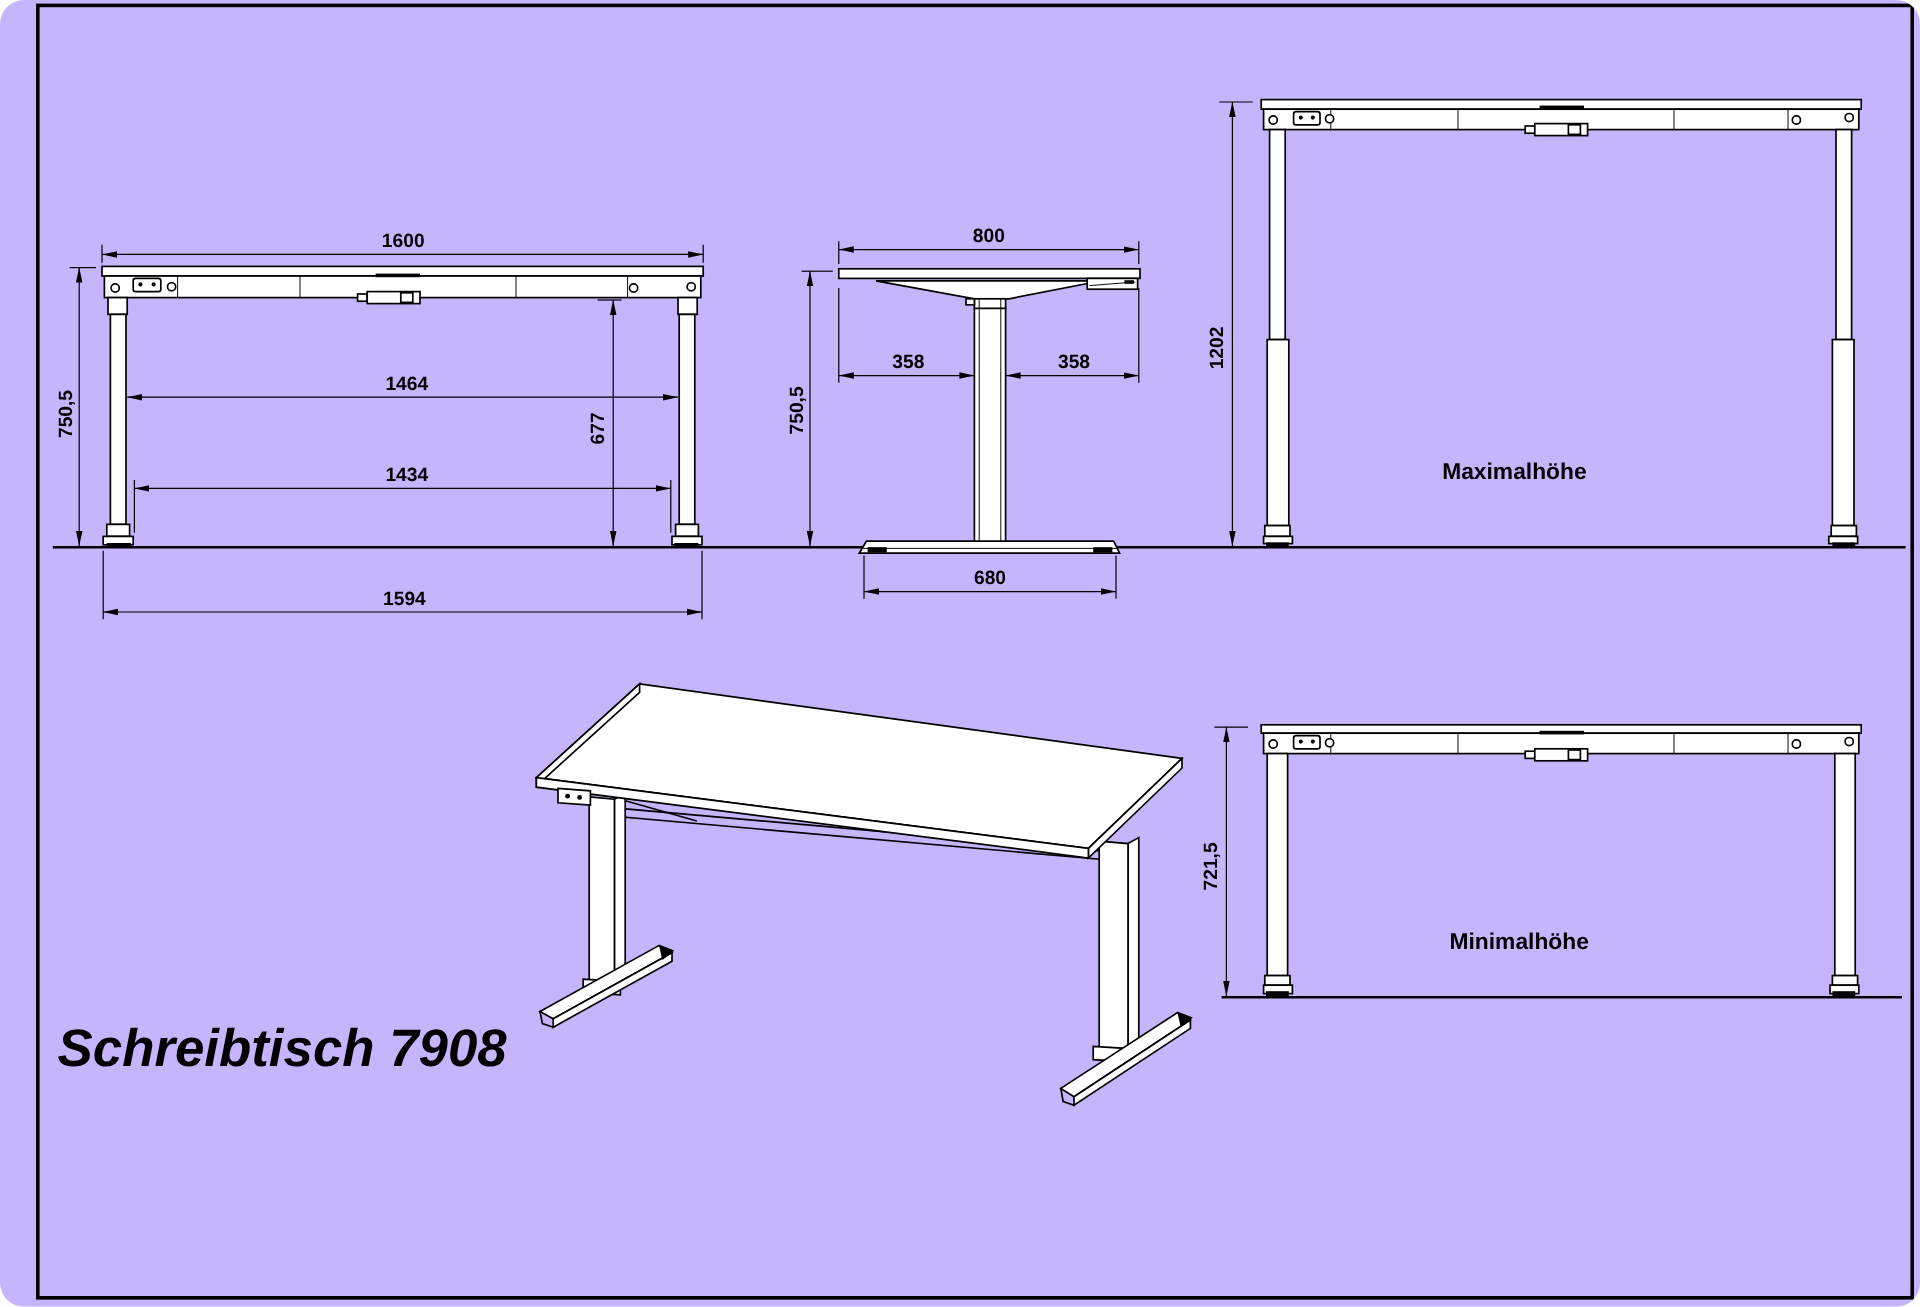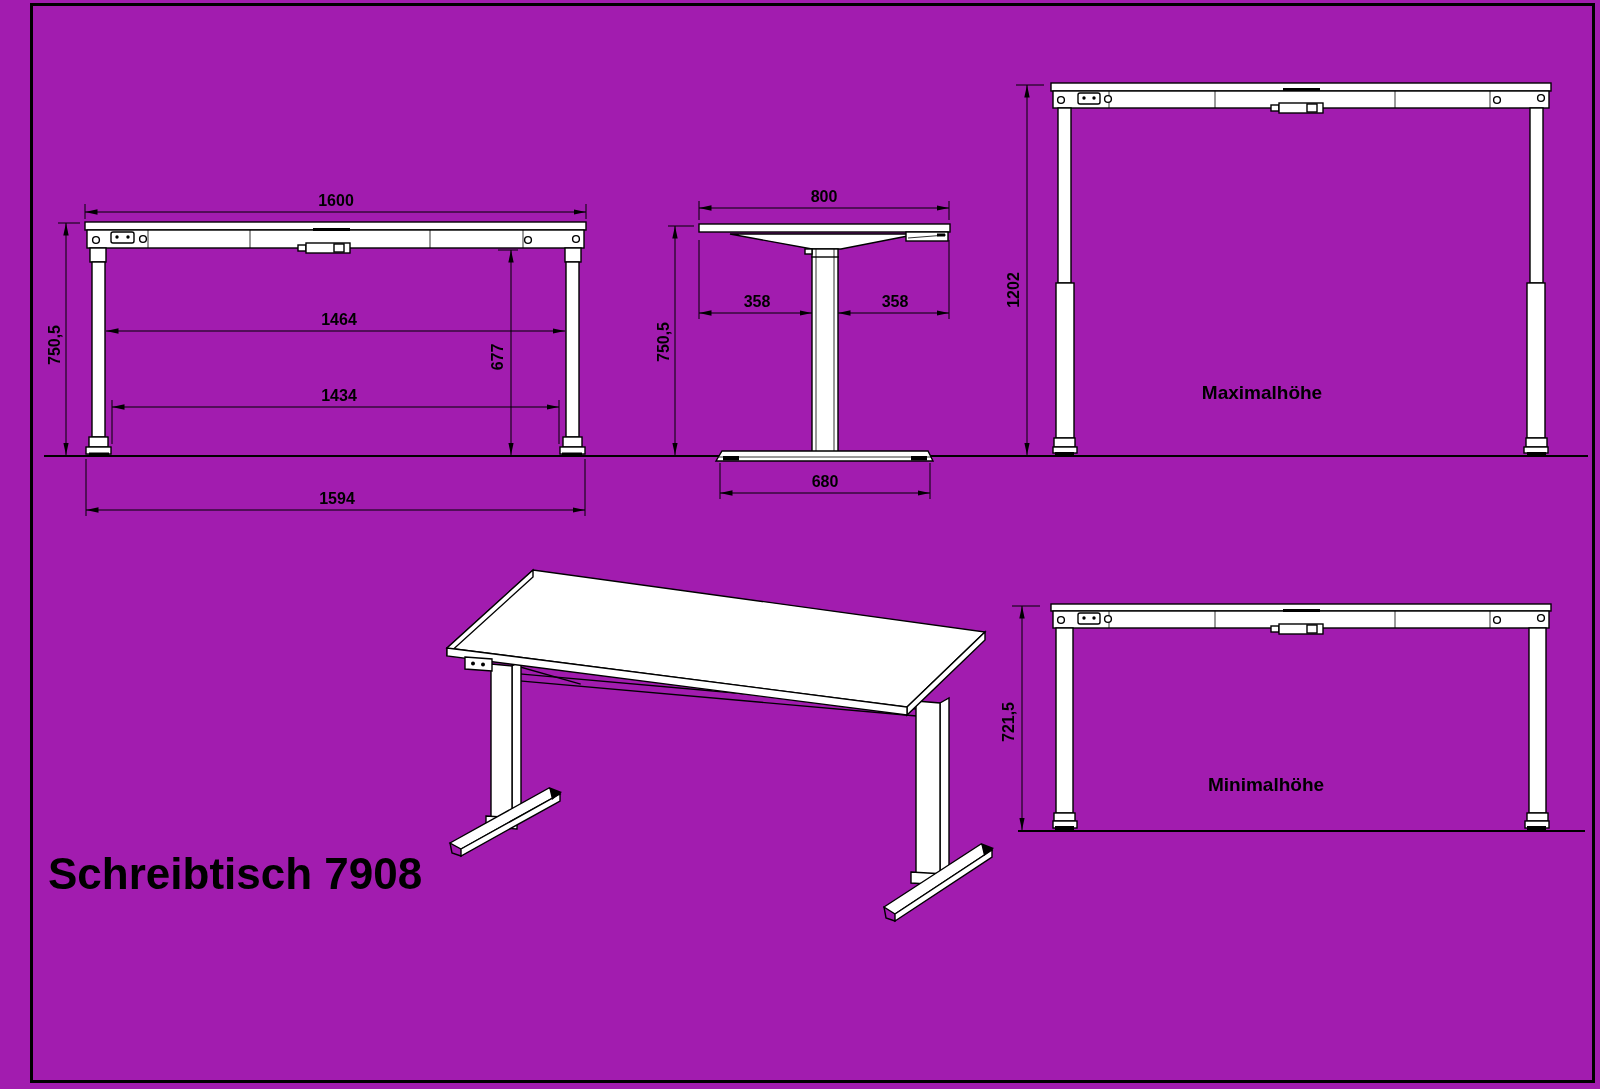--- a/index.html
+++ b/index.html
@@ -1,34 +1,34 @@
 <!DOCTYPE html>
 <html><head>
 <meta charset="utf-8">
 <style>
   html,body{margin:0;padding:0;background:#fff;}
-  .canvas{position:relative;width:1600px;height:1089px;background:#a21caf;overflow:hidden;
-          font-family:"Liberation Sans",sans-serif;color:#000;}
+  .canvas{position:relative;width:1600px;height:1089px;background:#c4b5fd;overflow:hidden;
+          font-family:"Liberation Sans",sans-serif;color:#000;border-radius:20px;}
   .frame{position:absolute;left:30px;top:3px;width:1565px;height:1080px;
          border:3px solid #000;box-sizing:border-box;}
   .drawing{position:absolute;left:0;top:0;}
   
   .ol{stroke:#000;stroke-width:1.4;fill:none;stroke-linecap:square;}
   .wf{fill:#fff;}
   .tl{stroke:#000;stroke-width:0.8;fill:none;}
   .fl{fill:#000;stroke:none;}
   .ext{stroke:#000;stroke-width:1;fill:none;}
   .dim{stroke:#000;stroke-width:1;fill:none;
        marker-start:url(#arw);marker-end:url(#arw);}
   .gl{stroke:#000;stroke-width:2.2;fill:none;}
   text{fill:#000;font-family:"Liberation Sans",sans-serif;}
   .dt{font-size:16px;font-weight:bold;text-anchor:middle;}
   .vl{font-size:19px;font-weight:bold;text-anchor:middle;}
   .title{position:absolute;left:48px;top:851px;font-size:44px;font-weight:bold;
-         line-height:46px;white-space:nowrap;}
+         line-height:46px;white-space:nowrap;font-style:italic;}
   .specs{position:absolute;left:48px;top:936px;width:346px;font-size:34px;line-height:35px;}
   .spec-row{display:flex;justify-content:space-between;white-space:nowrap;}
 </style>
 </head>
 <body>
 
 <div class="canvas">
   <div class="frame"></div>
 
   <svg class="drawing" width="1600" height="1089" viewBox="0 0 1600 1089">

